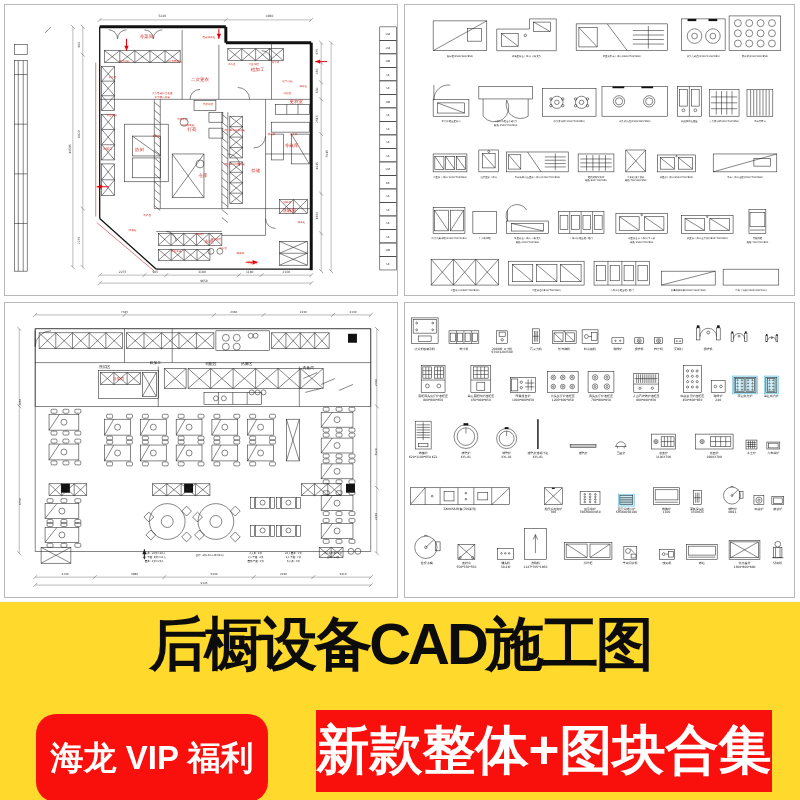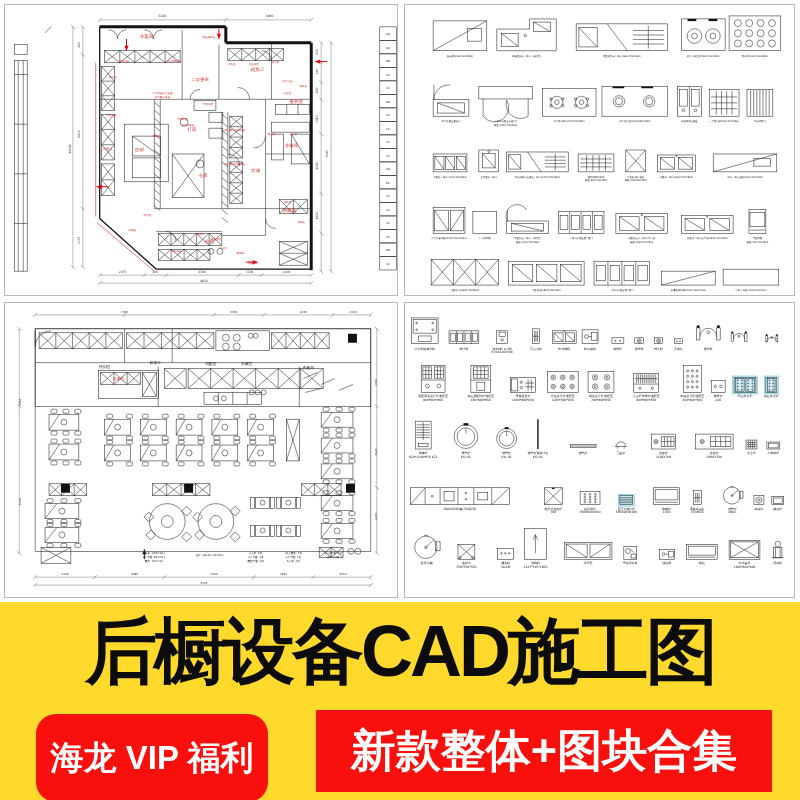--- a/index.html
+++ b/index.html
@@ -7,25 +7,25 @@
           font-family:"Liberation Sans","DejaVu Sans",sans-serif;}
   .panel{position:absolute;background:#fff;border:1px solid #b8b8b8;box-sizing:border-box;}
   #panel1{left:4px;top:4px;width:394px;height:292px;}
   #panel2{left:404px;top:4px;width:391px;height:292px;}
   #panel3{left:4px;top:302px;width:394px;height:296px;}
   #panel4{left:404px;top:302px;width:391px;height:296px;}
   .panel svg{width:100%;height:100%;display:block;}
   svg text{font-family:"DejaVu Sans","Liberation Sans",sans-serif;}
   .banner{position:absolute;left:0;top:602px;width:800px;height:198px;}
   .banner-title{position:absolute;left:0;top:12px;width:100%;text-align:center;
-    font-size:72px;font-weight:bold;letter-spacing:-3px;line-height:1.05;white-space:nowrap;}
+    font-size:58px;font-weight:bold;letter-spacing:-3px;line-height:1.05;white-space:nowrap;}
   .vip-pill{position:absolute;left:36px;top:112px;width:232px;height:88px;border-radius:20px;
     display:flex;align-items:center;justify-content:center;font-size:33px;font-weight:bold;white-space:nowrap;}
   .promo-box{position:absolute;left:316px;top:108px;width:456px;height:82px;
-    display:flex;align-items:center;justify-content:center;font-size:45px;font-weight:bold;white-space:nowrap;}
+    display:flex;align-items:center;justify-content:center;font-size:53px;font-weight:bold;white-space:nowrap;}
 </style>
 </head>
 <body>
 
 <div id="poster">
   <div class="panel" id="panel1">
     <svg id="svg1" viewBox="0 0 394 292">
         <line x1="95" y1="22" x2="222" y2="22" fill="none" stroke="#111" stroke-width="3"></line>
         <line x1="222" y1="22" x2="222" y2="38" fill="none" stroke="#111" stroke-width="3"></line>
         <line x1="222" y1="38" x2="308" y2="38" fill="none" stroke="#111" stroke-width="3"></line>

